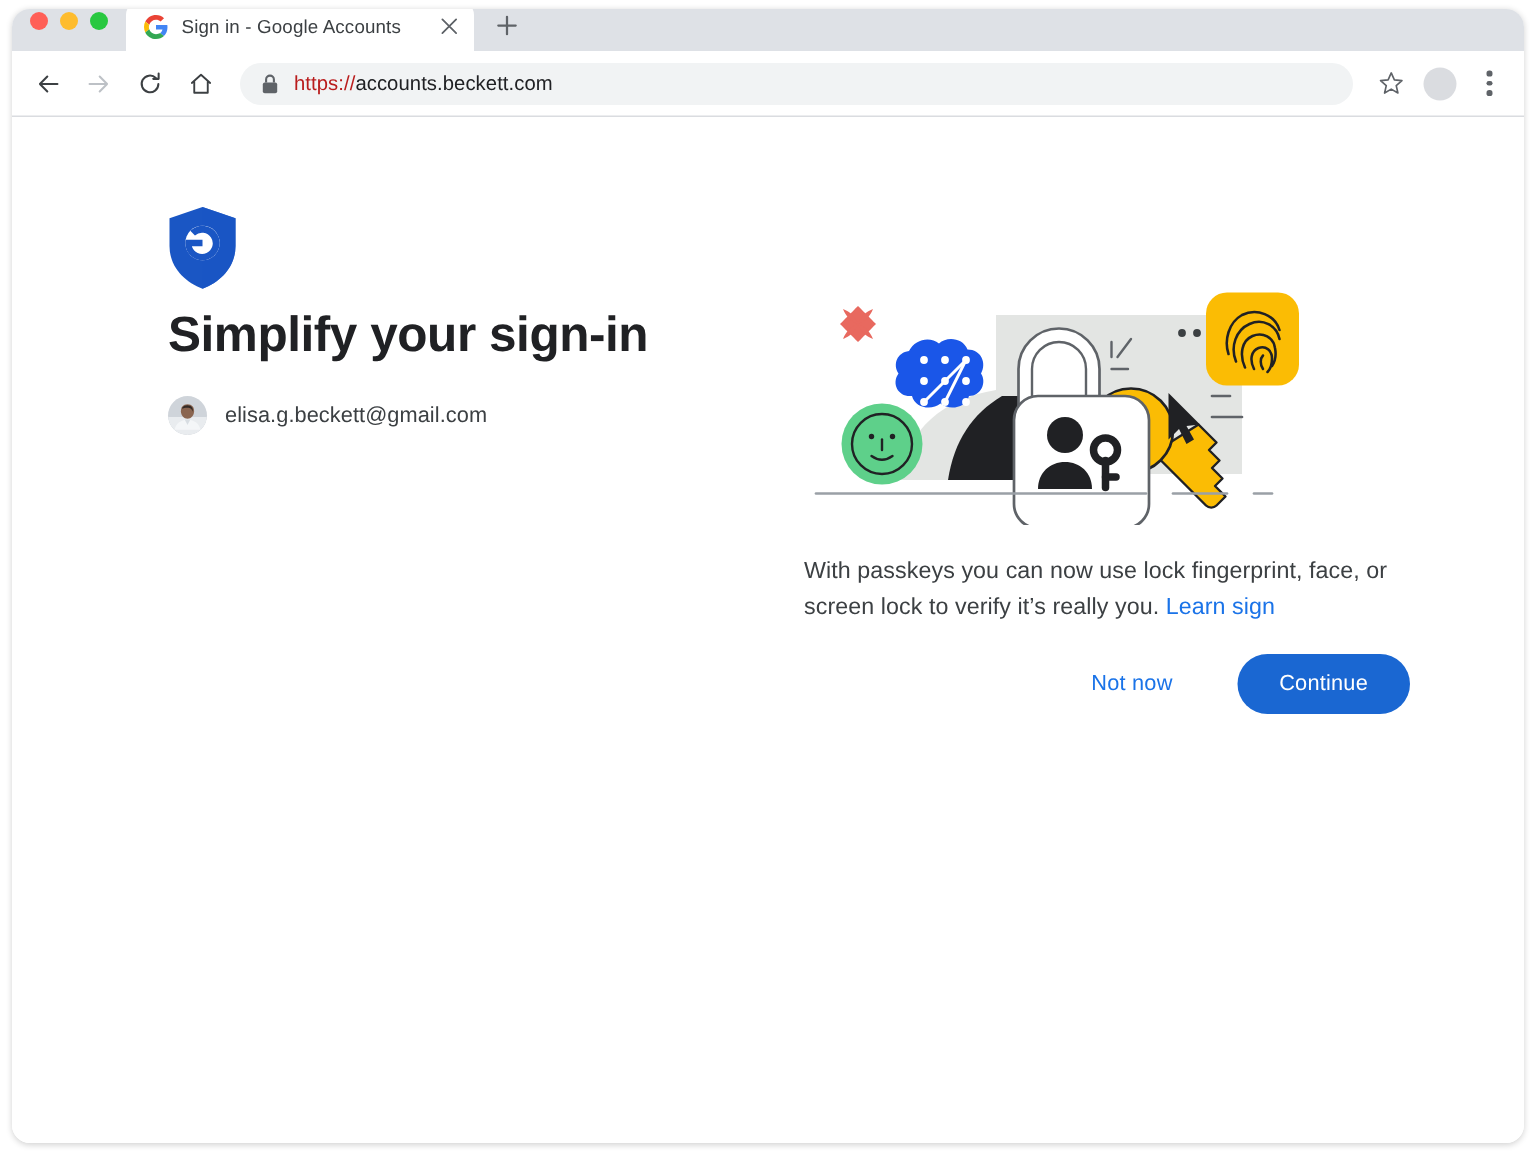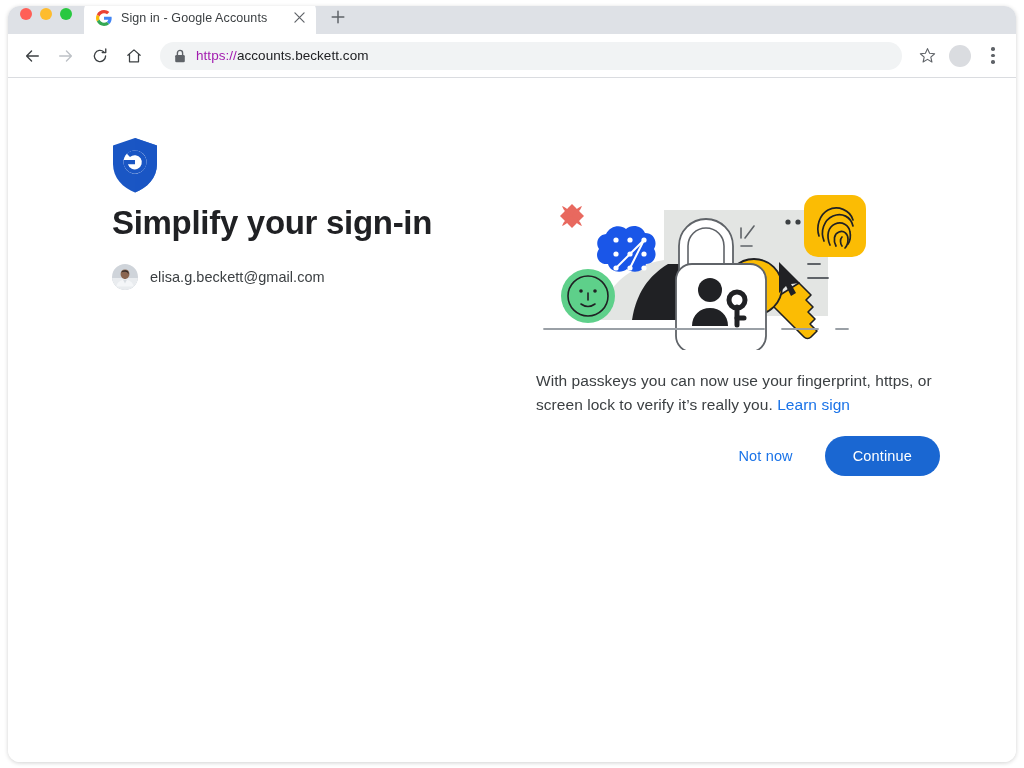--- a/index.html
+++ b/index.html
@@ -115,21 +115,21 @@
     gap: 10px;
     margin: 0 8px;
     cursor: text;
   }
   .url-text {
     font-size: 13.5px;
     color: #202124;
     white-space: nowrap;
     letter-spacing: 0.05px;
   }
-  .url-text .scheme { color: #a21caf; text-align: center; }
+  .url-text .scheme { color: #b91c1c; text-align: center; }
   .star-btn {
     width: 30px; height: 30px;
     display: flex; align-items: center; justify-content: center;
     border-radius: 50%; cursor: pointer; flex: 0 0 30px;
   }
   .profile-avatar {
     width: 22px; height: 22px;
     border-radius: 50%;
     background: #dadce0;
     margin: 0 7px 0 5px;
@@ -199,21 +199,21 @@
   .learn-more { color: #1a73e8; cursor: pointer; text-decoration: none; }
 
   .actions {
     position: absolute;
     left: 528px;
     top: 358px;
     width: 404px;
     display: flex;
     align-items: center;
     justify-content: flex-end;
-    gap: 24px;
+    gap: 35px;
   }
   .btn-text {
     background: none;
     border: none;
     color: #1a73e8;
     font-family: inherit;
     font-size: 14.5px;
     font-weight: 500;
     padding: 10px 8px;
     border-radius: 4px;
@@ -454,21 +454,21 @@
 
         <g stroke="#9aa0a6" stroke-width="1.8" stroke-linecap="round" fill="none">
           <path d="M8 139 L228 139"></path>
           <path d="M246 139 L282 139"></path>
           <path d="M300 139 L312 139"></path>
         </g>
       </svg>
     </div>
 
     <p class="body-copy">
-      <span>With passkeys you can now use your fingerprint, https,</span>
+      <span>With passkeys you can now use lock fingerprint, face,</span>
       <span>or screen lock to verify it’s really you. </span><a class="learn-more">Learn sign</a>
     </p>
 
     <div class="actions">
       <button class="btn-text">Not now</button>
       <button class="btn-primary">Continue</button>
     </div>
 
   </div>
 </div>

